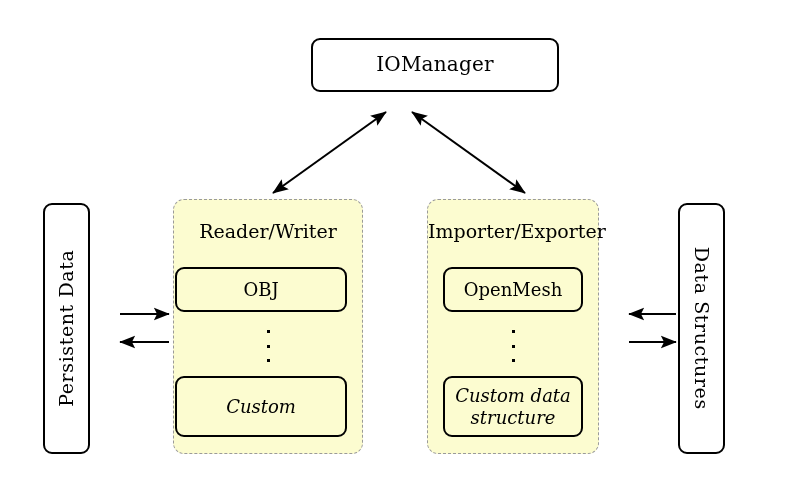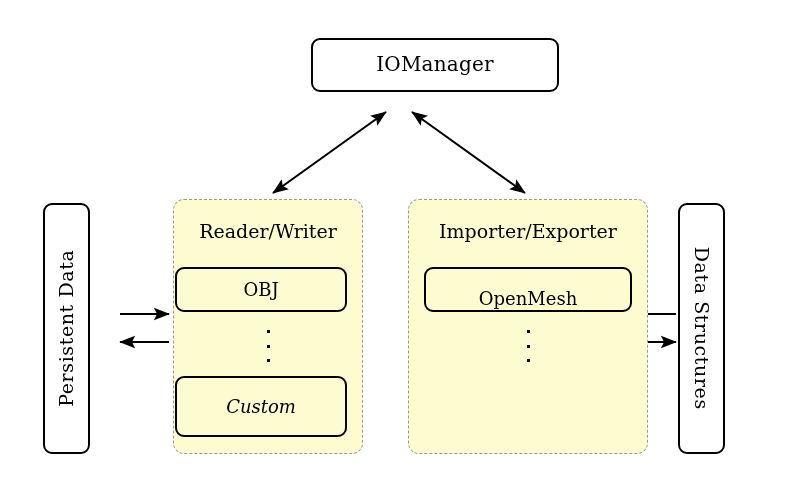--- a/index.html
+++ b/index.html
@@ -89,22 +89,22 @@
     border: 1.6px dashed #9a9a9a;
     border-radius: 11px;
     top: 199px;
     height: 255px;
   }
   #group-reader-writer {
     left: 173px;
     width: 190px;
   }
   #group-importer-exporter {
-    left: 408px;
-    width: 240px;
+    left: 427px;
+    width: 172px;
   }
   .group-title {
     position: absolute;
     left: 0;
     right: 0;
     top: 20px;
     text-align: center;
     font-size: 19px;
     white-space: nowrap;
   }
@@ -117,21 +117,21 @@
     border: 2.2px solid #000000;
     border-radius: 9px;
     display: flex;
     align-items: center;
     justify-content: center;
     text-align: center;
     font-size: 18px;
     line-height: 1.2;
   }
   #group-reader-writer .inner { left: 1px; right: 15px; }
-  #group-importer-exporter .inner { left: 15px; right: 15px; align-items: flex-end; }
+  #group-importer-exporter .inner { left: 15px; right: 15px; }
   .inner.first { top: 67px; height: 45px; }
   .inner.last  { top: 176px; height: 61px; font-style: italic; }
 
   
   .vdots {
     position: absolute;
     left: 0;
     right: 0;
     top: 126px;
     height: 40px;
@@ -215,15 +215,21 @@
     <div class="inner first">
       <span>OpenMesh</span>
     </div>
 
     <div class="vdots">
       <i></i>
       <i></i>
       <i></i>
     </div>
 
+    <div class="inner last">
+      <span>
+        <span>Custom data</span><br>
+        <span>structure</span>
+      </span>
+    </div>
   </div>
 
 </div>
 
 </body></html>

